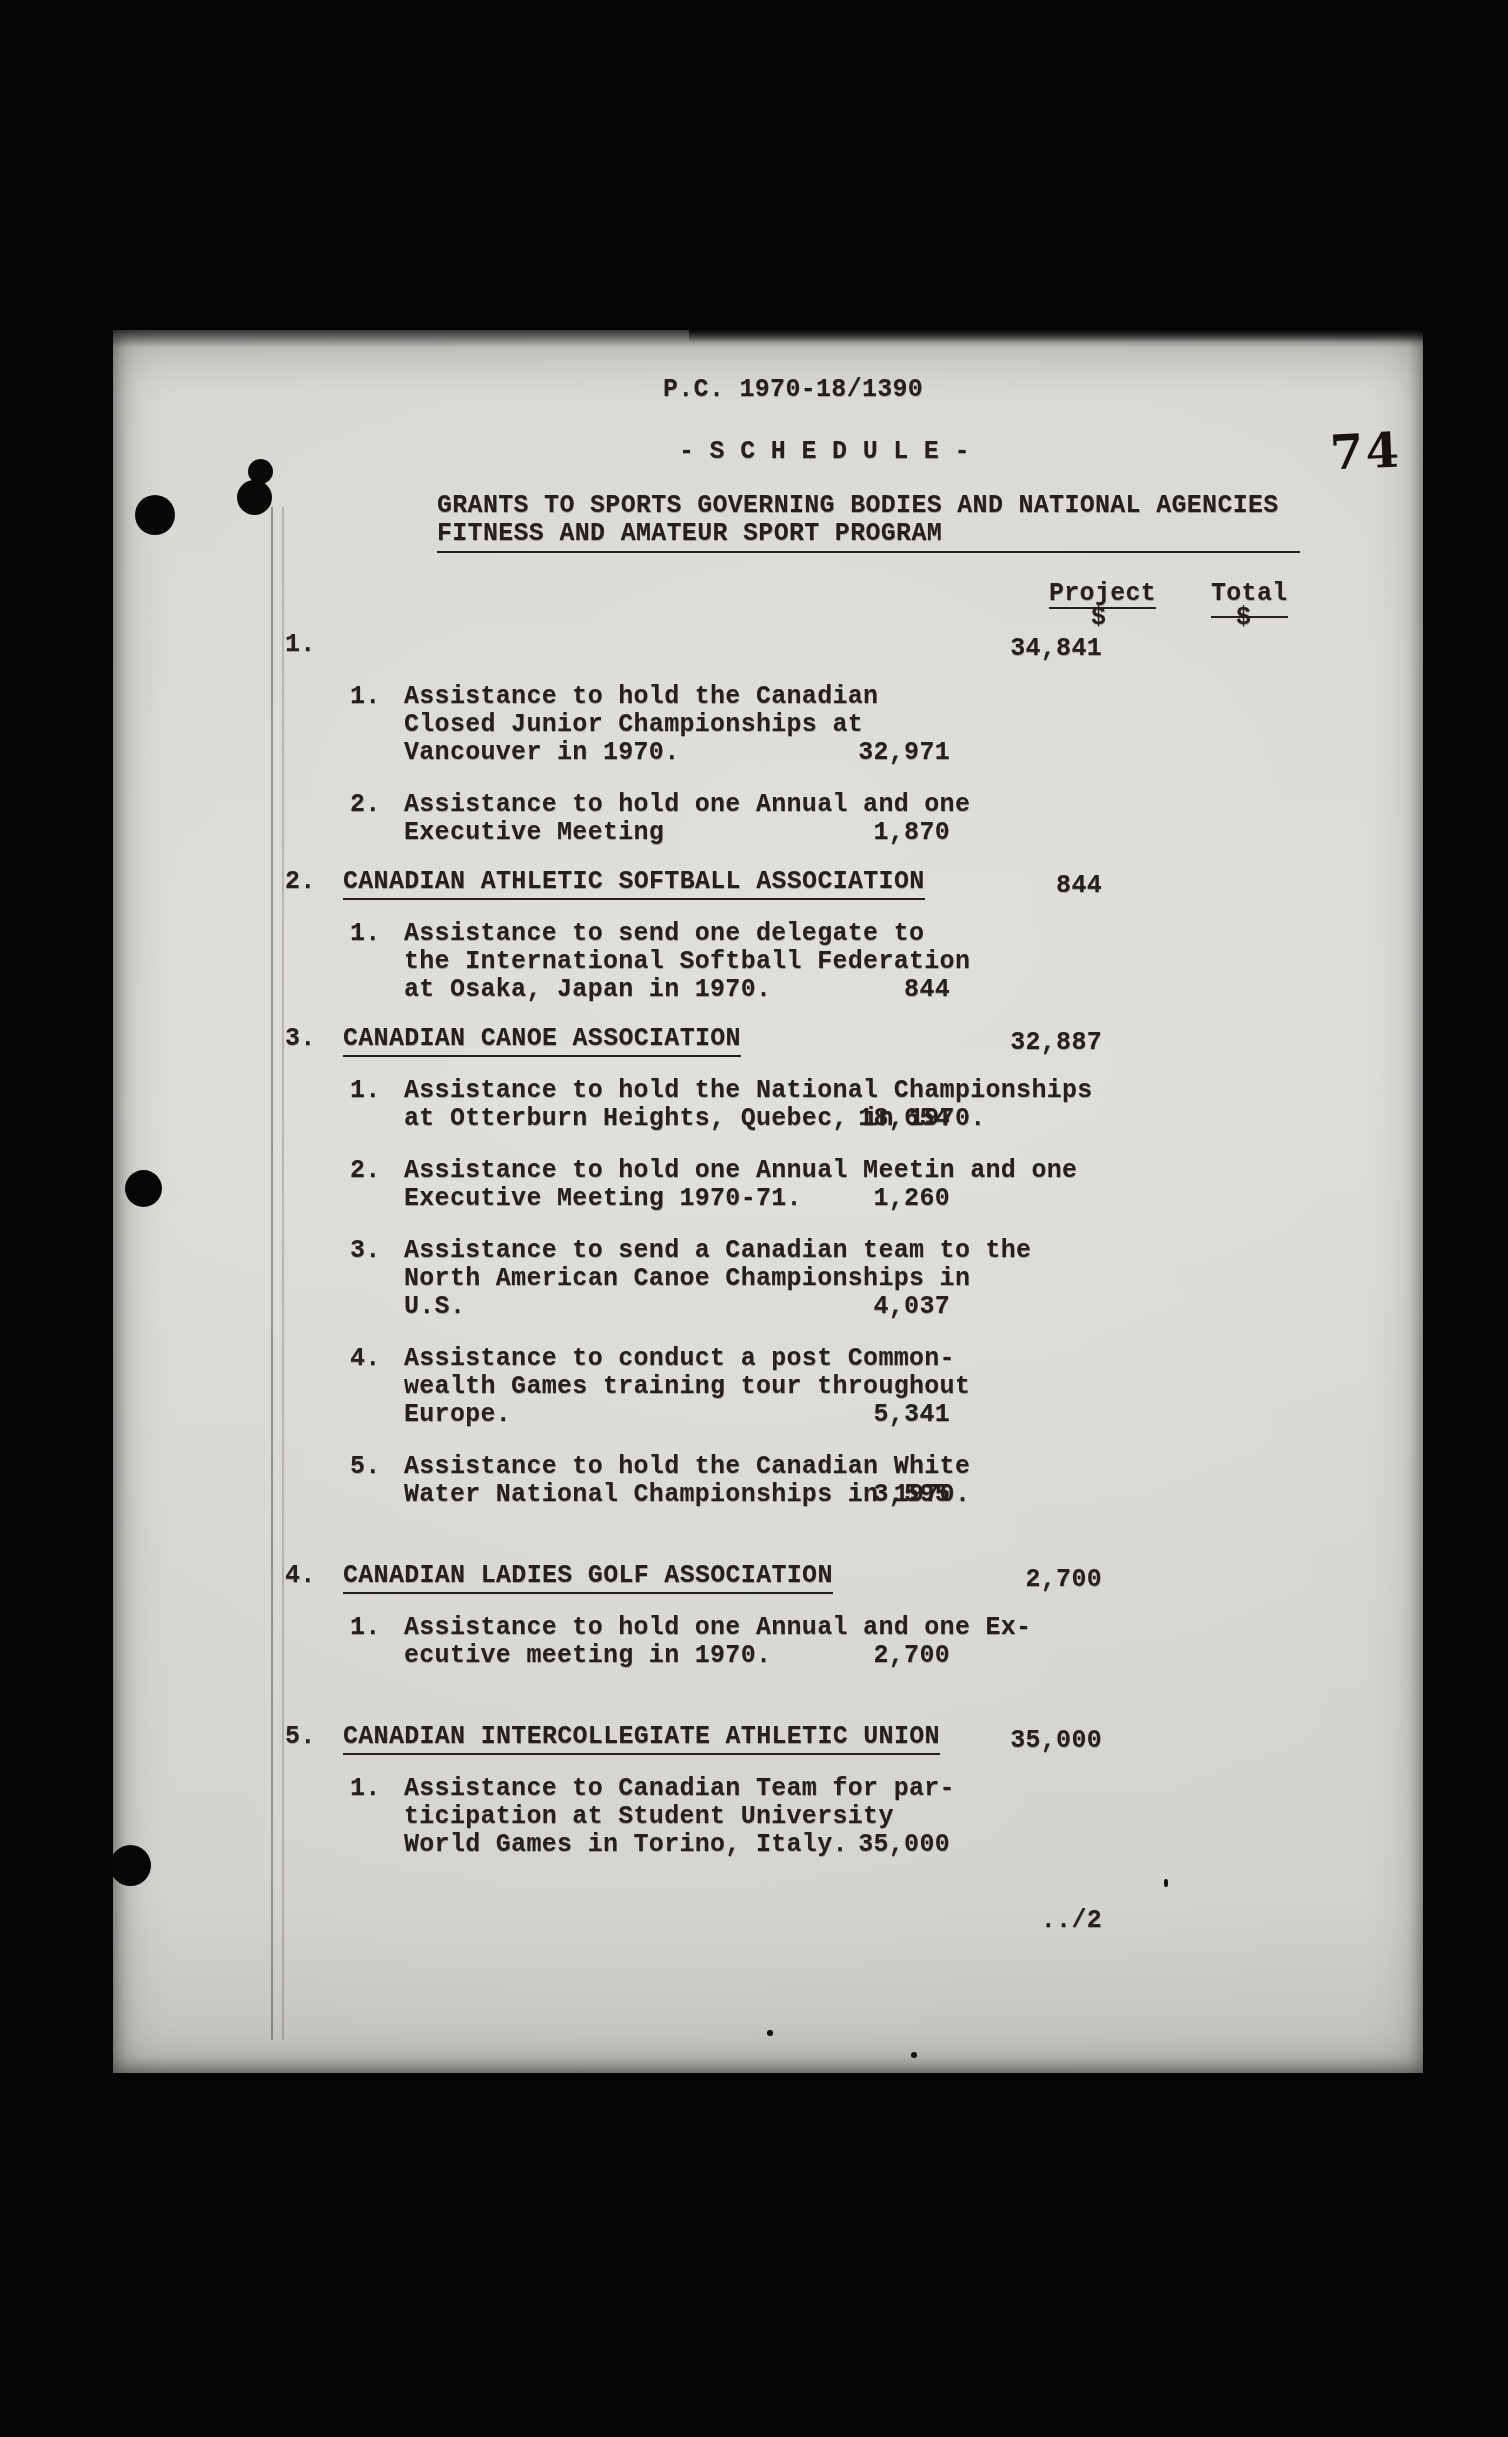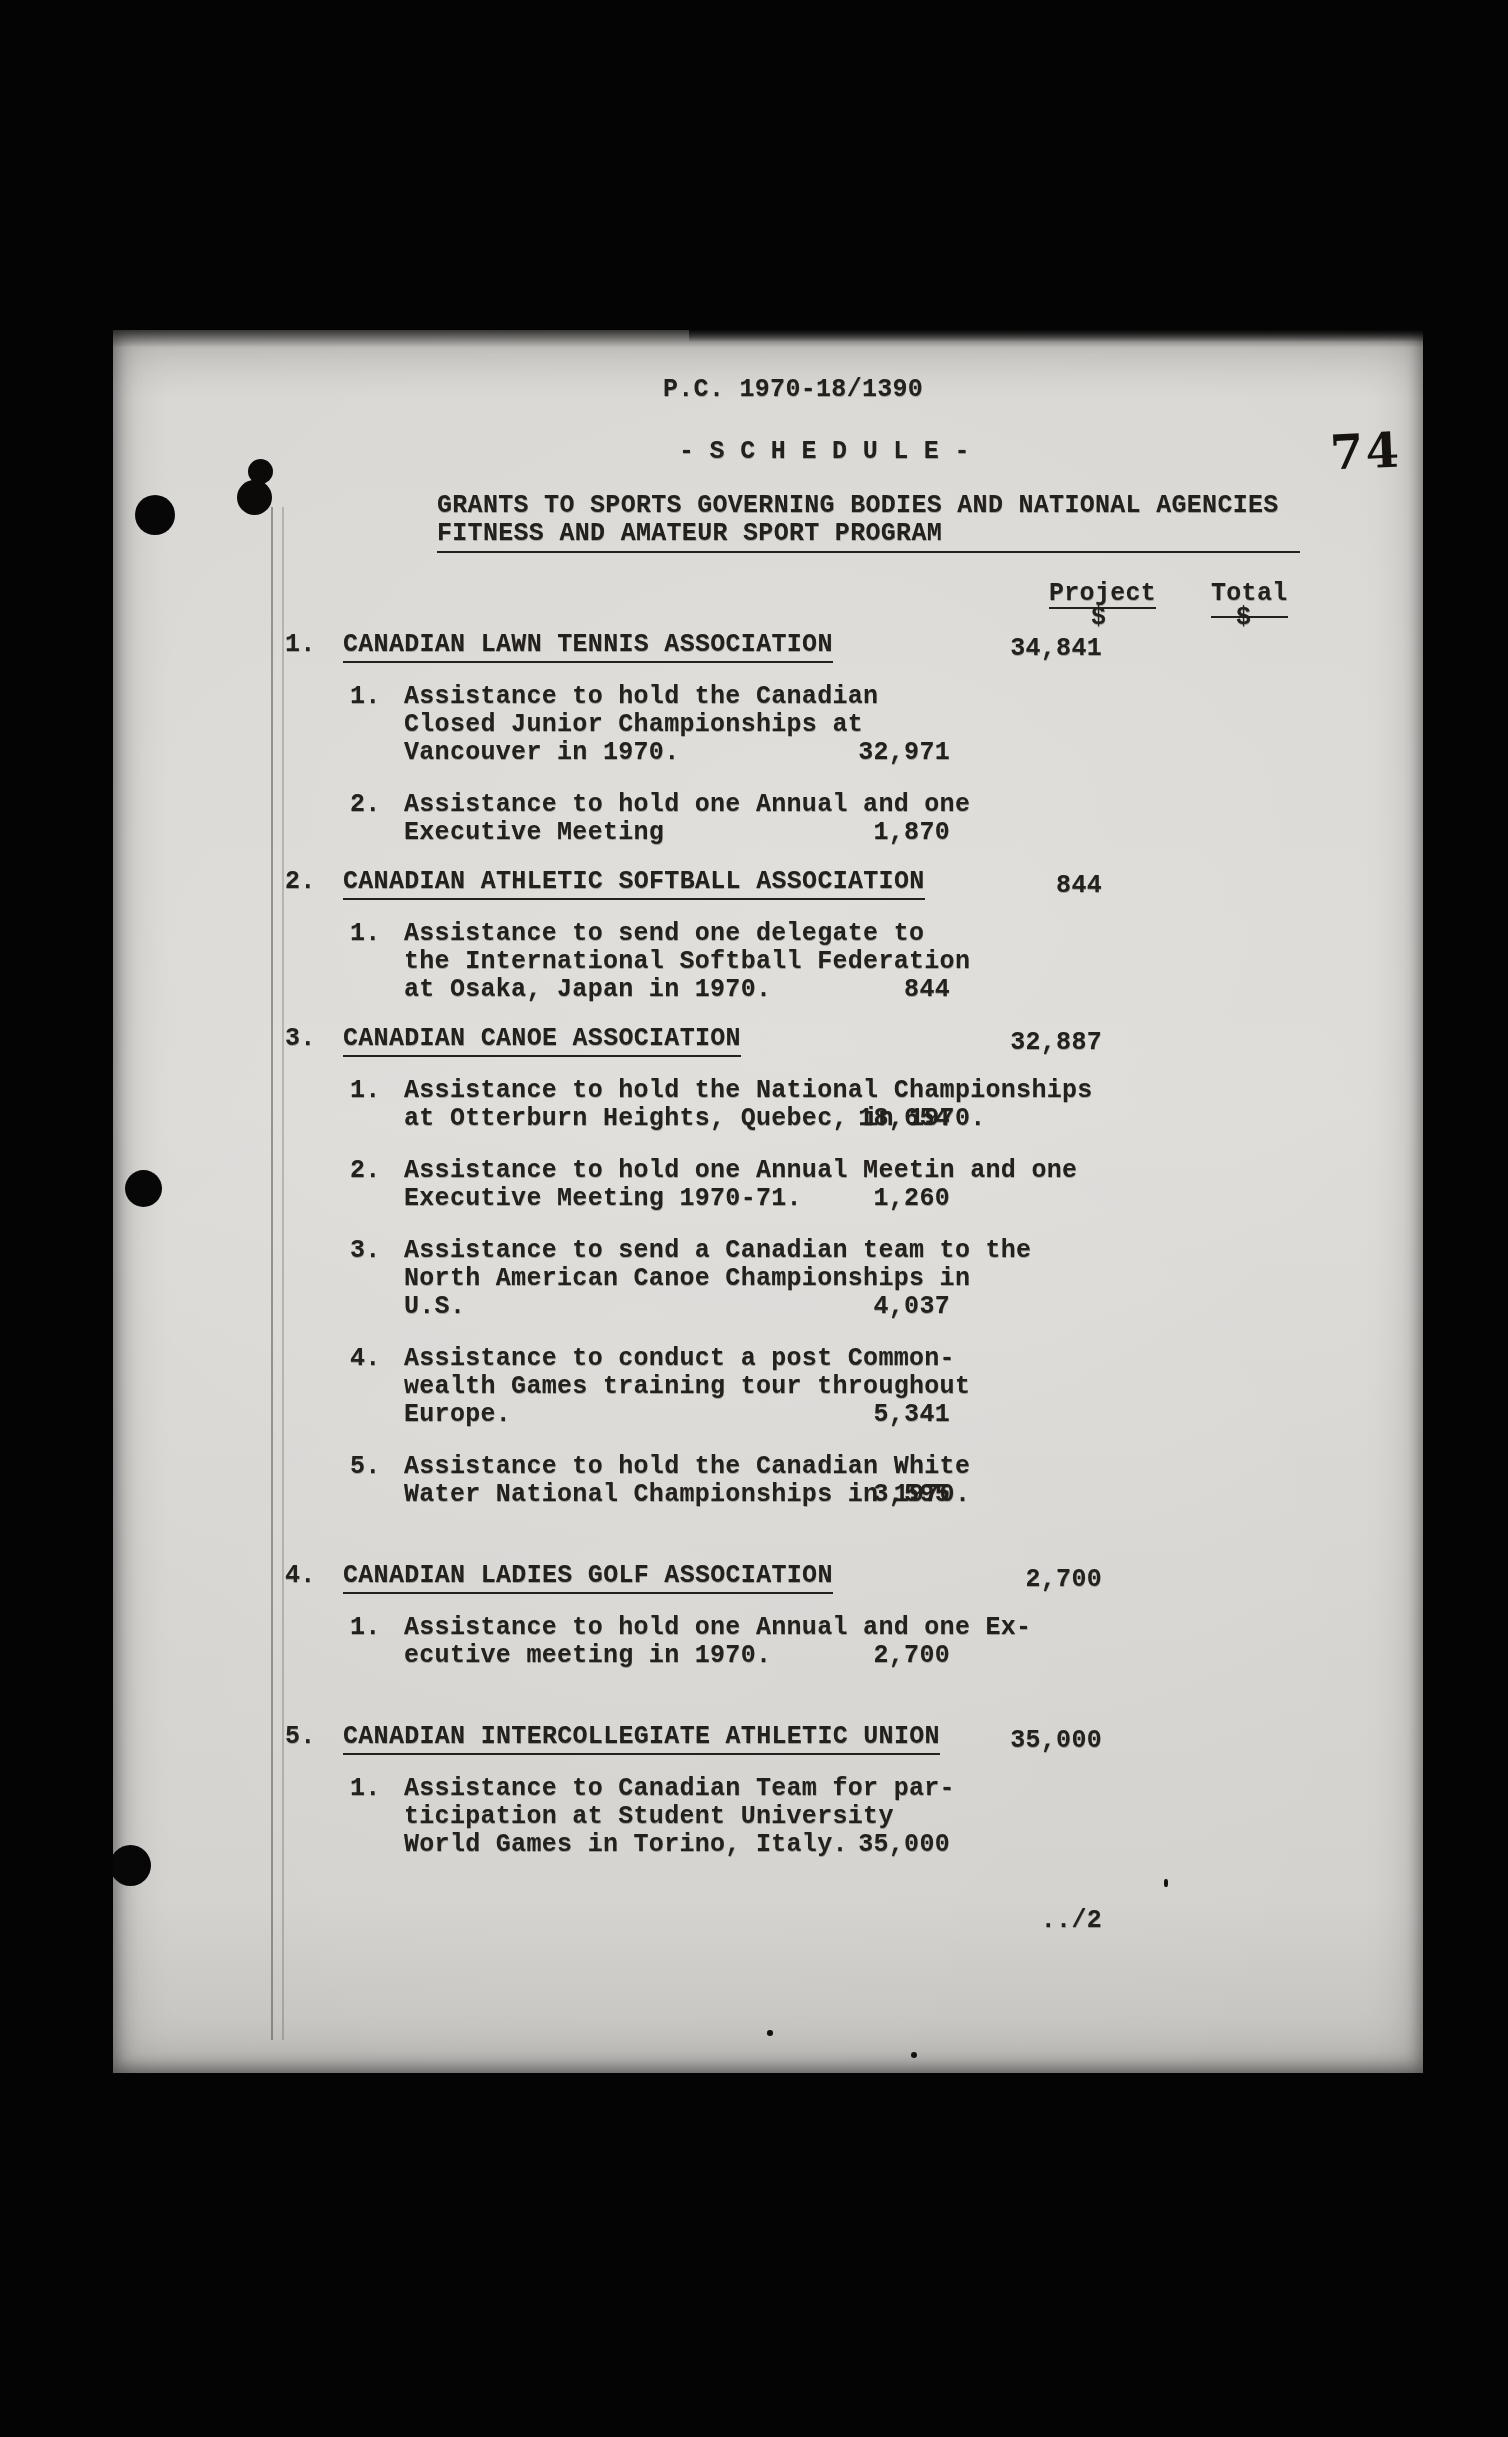--- a/index.html
+++ b/index.html
@@ -127,21 +127,20 @@
         <span class="col-project">Project</span>
         <span class="col-total">Total</span>
       </div>
       <div class="dollar-row">
         <span class="dol-project">$</span>
         <span class="dol-total">$</span>
       </div>
 
       <div class="sec-header first-sec">
         <span class="sec-num">1.</span>
-        <span class="sec-name">CANADIAN LAWN TENNIS ASSOCIATION</span>
         <span class="sec-total">34,841</span>
       </div>
       <div class="item">
         <span class="item-num">1.</span>
         <div class="item-text">Assistance to hold the Canadian
 Closed Junior Championships at
 Vancouver in 1970.</div>
         <span class="amount">32,971</span>
       </div>
       <div class="item">

